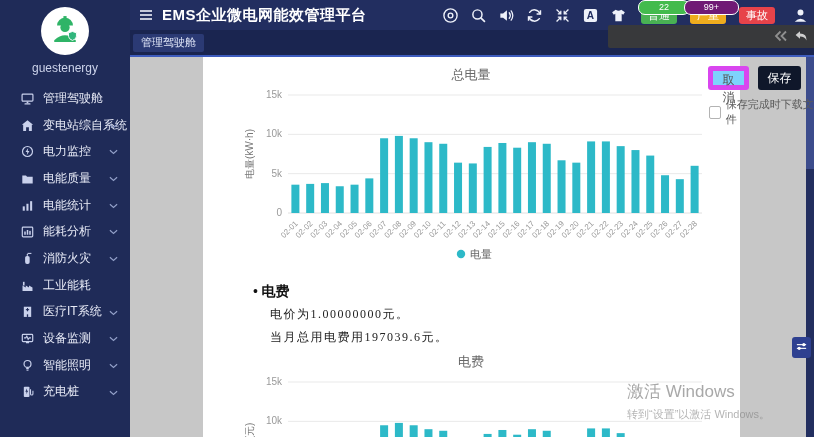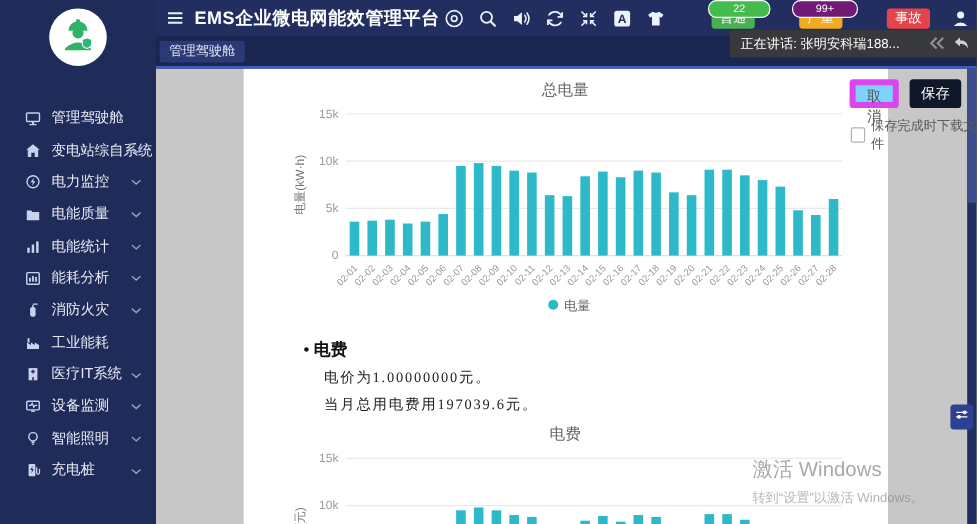--- a/index.html
+++ b/index.html
@@ -20,21 +20,21 @@
 
   
   .header{position:absolute;left:130px;top:0;width:684px;height:30px;background:#222e60;z-index:20;}
   .burger{position:absolute;left:8px;top:7px;width:16px;height:16px;cursor:pointer;}
   .app-title{position:absolute;left:32px;top:6px;color:#fff;font-size:15px;font-weight:bold;letter-spacing:.5px;text-align:right;}
   .header-right{position:absolute;right:5px;top:0;height:30px;display:flex;align-items:center;gap:11px;}
   .hicon{width:17px;height:17px;display:inline-flex;cursor:pointer;}
   .hicon svg{width:17px;height:17px;}
   .alarms{display:flex;gap:13px;margin:0 6px 0 3px;}
   .alarm{position:relative;height:17px;padding:0 7px;border-radius:3px;color:#fff;font-size:11px;
-         line-height:17px;cursor:pointer;white-space:nowrap;margin-left:24px;}
+         line-height:17px;cursor:pointer;white-space:nowrap;}
   .alarm .badge{position:absolute;top:-7px;right:-13px;min-width:12px;padding:0 19px;height:13px;border-radius:7px;
                 border:1px solid #fff;font-size:9px;line-height:12px;text-align:center;color:#fff;}
 
   
   .toast{position:absolute;left:608px;top:25px;width:212px;height:23px;background:rgba(58,58,58,.95);
          border-radius:2px;z-index:40;display:flex;align-items:center;color:#fff;font-size:11px;
          padding-left:9px;box-sizing:border-box;}
   .toast-icons{position:absolute;right:12px;top:5px;display:flex;gap:6px;}
   .toast-icons span{width:14px;height:12px;display:inline-flex;cursor:pointer;}
 
@@ -87,20 +87,21 @@
     <span>
       <svg viewBox="0 0 30 30" width="34" height="34">
         <path d="M8 12 a7 7 0 0 1 14 0 z" fill="#2fb467"></path>
         <rect x="13.6" y="3.6" width="2.8" height="3.2" fill="#2fb467"></rect>
         <circle cx="15" cy="13.6" r="4.1" fill="#2fb467"></circle>
         <path d="M5.5 25 q9.5 -8.8 19 0 l0 1.4 l-19 0 z" fill="#2fb467"></path>
         <path d="M21.6 17.2 l3.5 1.2 v3 q0 2.5 -3.5 3.7 q-3.5 -1.2 -3.5 -3.7 v-3 z" fill="#30b57c" stroke="#fff" stroke-width="0.8"></path>
       </svg>
     </span>
   </div>
+  <div class="username">guestenergy</div>
   <nav class="menu" id="menu">
       <div class="menu-item">
         <span class="mi-icon">
           <svg viewBox="0 0 12 12">
             <rect x="1" y="2" width="10" height="6.5" rx="0.8" fill="none" stroke="#c9d1ec" stroke-width="1.1"></rect>
             <rect x="5.2" y="8.8" width="1.6" height="1.6" fill="#c9d1ec"></rect>
             <rect x="3.2" y="10.4" width="5.6" height="1.1" rx="0.5" fill="#c9d1ec"></rect>
           </svg>
         </span>
         <span>管理驾驶舱</span>
@@ -334,21 +335,20 @@
     <span class="hicon" id="user-slot">
         <svg viewBox="0 0 16 16">
           <circle cx="8" cy="5.2" r="2.8" fill="#eef1fa"></circle>
           <path d="M2.6 13.8 Q8 8.4 13.4 13.8 Z" fill="#eef1fa"></path>
         </svg>
       </span>
   </div>
 </header>
 
 <div class="toast">
-  <span>正在讲话: 张明安科瑞188...</span>
   <span class="toast-icons">
     <span>
       <svg viewBox="0 0 14 12">
           <g fill="none" stroke="#8f8f8f" stroke-width="1.8">
             <polyline points="6.5,1.5 2,6 6.5,10.5"></polyline>
             <polyline points="12,1.5 7.5,6 12,10.5"></polyline>
           </g>
         </svg>
     </span>
     <span>

